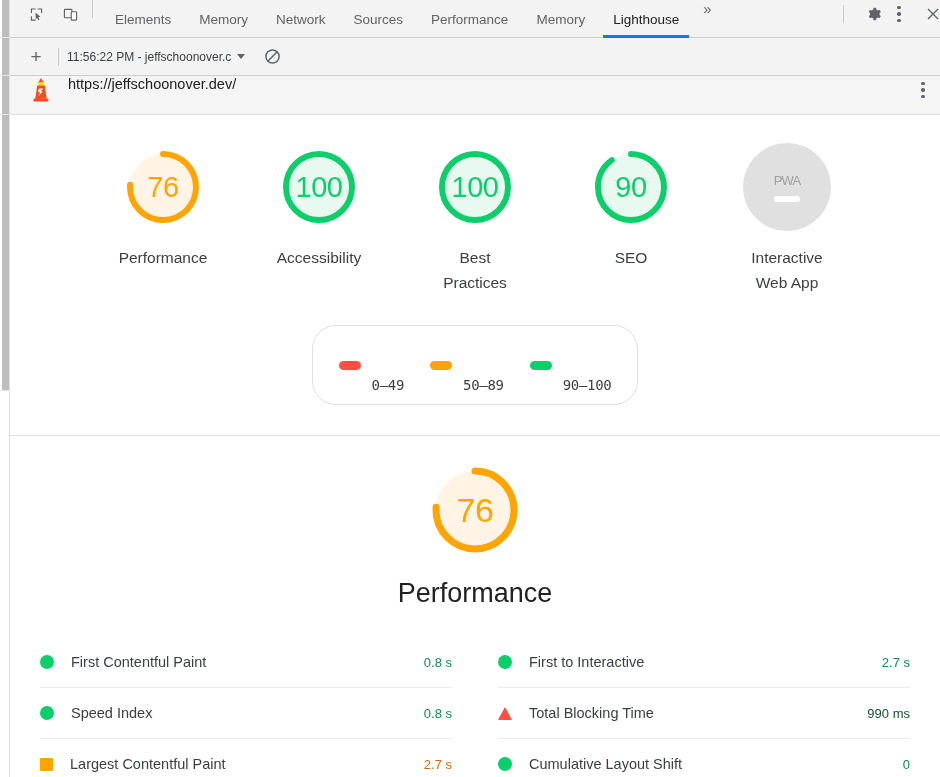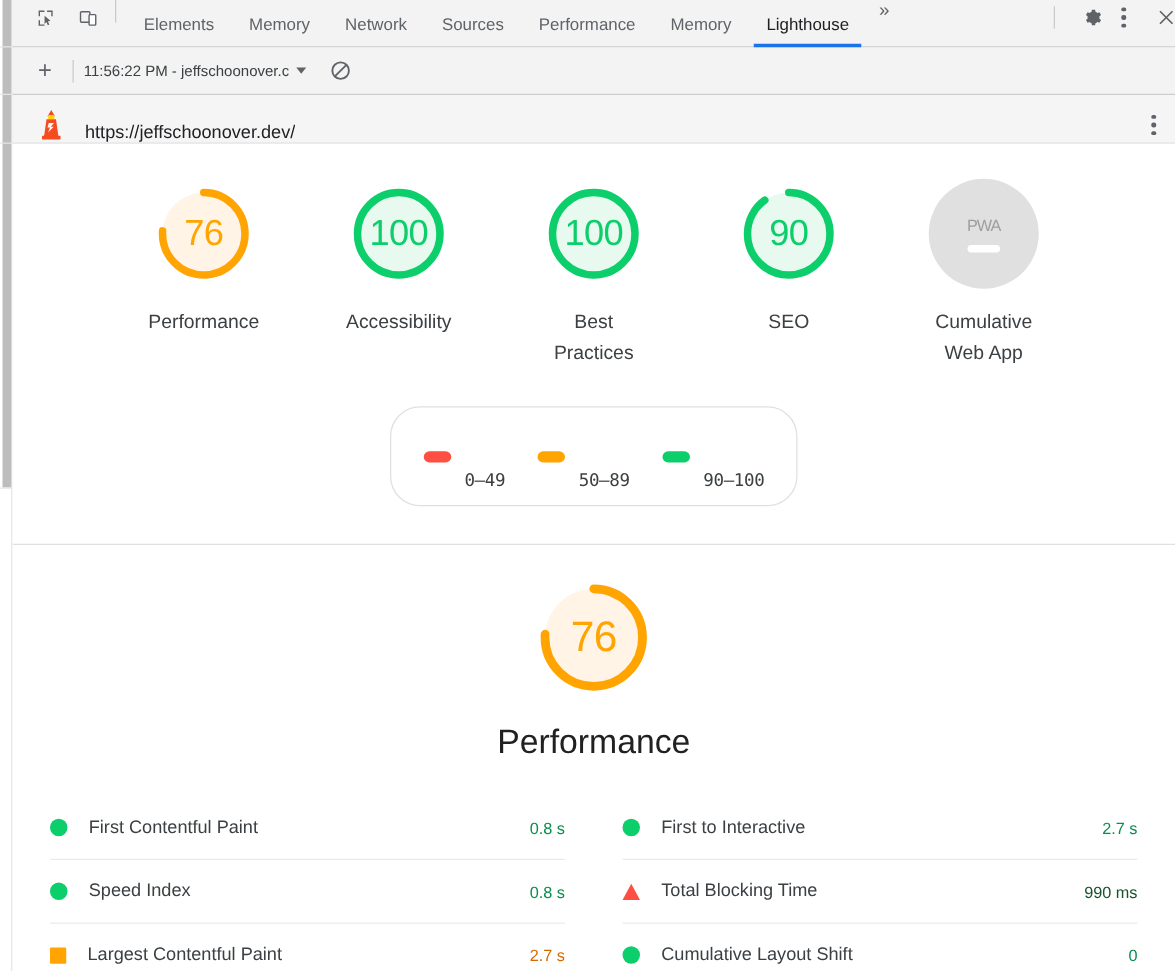--- a/index.html
+++ b/index.html
@@ -97,21 +97,21 @@
   }
   .clear-btn {
     width: 26px; height: 26px; margin-left: 14px;
     display: flex; align-items: center; justify-content: center; cursor: pointer;
   }
 
   
   .url-bar {
     position: absolute; left: 10px; top: 76px; right: 0; height: 39px;
     background: #f5f5f5; border-bottom: 1px solid #e0e0e0;
-    display: flex; align-items: flex-end;
+    display: flex; align-items: flex-start;
   }
   .lh-logo { margin-left: 18px; width: 26px; height: 28px; display:flex; align-items:center; justify-content:center; }
   .url-text {
     margin-left: 14px; font-size: 14.5px; color: #202124;
     white-space: nowrap; overflow: hidden;
   }
   .url-bar .kebab { margin-left: auto; margin-right: 6px; }
 
   
   .report {
@@ -373,21 +373,21 @@
           <div class="gauge-num" style="color:#0cce6b">90</div>
         </div>
         <div class="gauge-label">SEO</div>
       </div>
 
       <div class="gauge-cell">
         <div class="pwa-badge">
           <div class="pwa-text">PWA</div>
           <div class="pwa-dash"></div>
         </div>
-        <div class="gauge-label" style="white-space:pre-line">Cumulative
+        <div class="gauge-label" style="white-space:pre-line">Interactive
 Web App</div>
       </div>
     </div>
 
     <div class="legend-row">
       <div class="legend">
         <div class="legend-item">
           <span class="legend-swatch" style="background:#ff4e42"></span>
           <span class="legend-text">0–49</span>
         </div>

